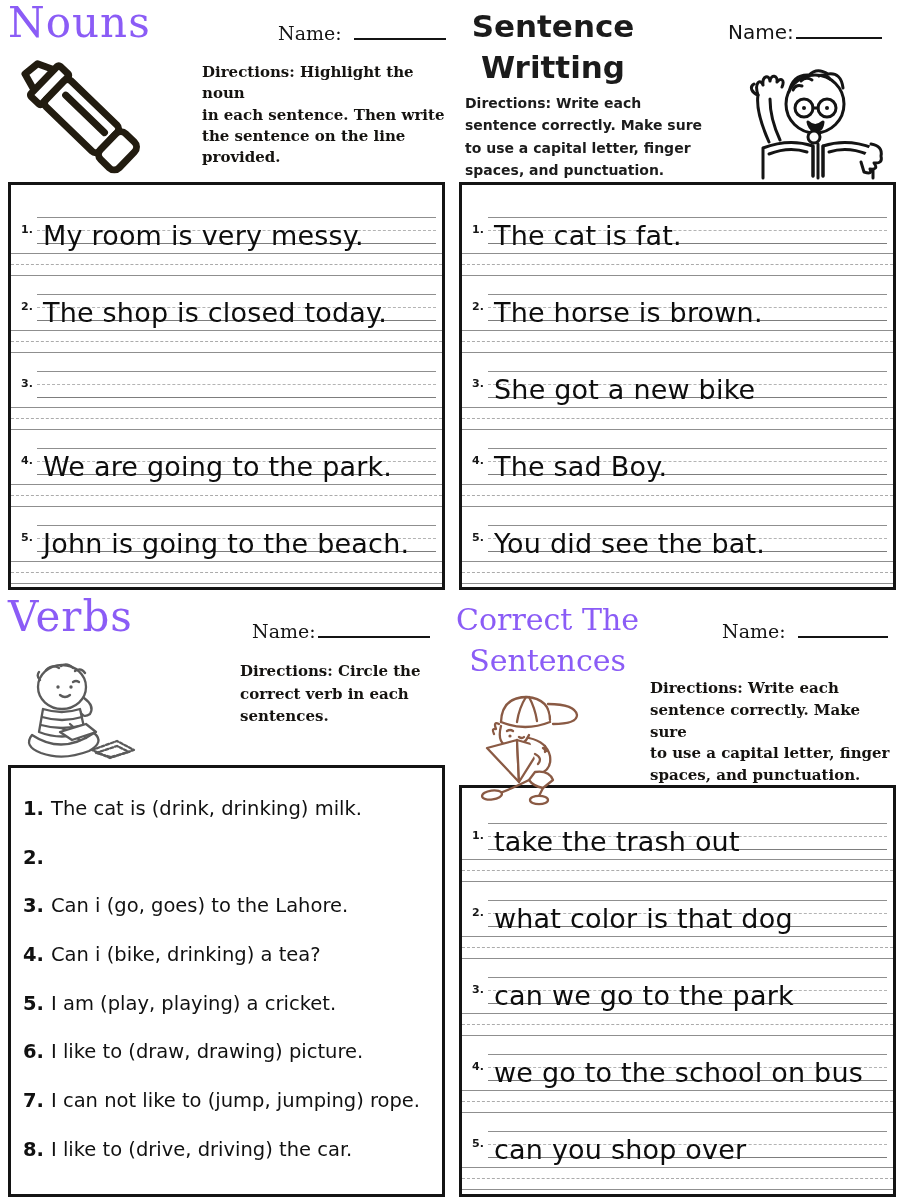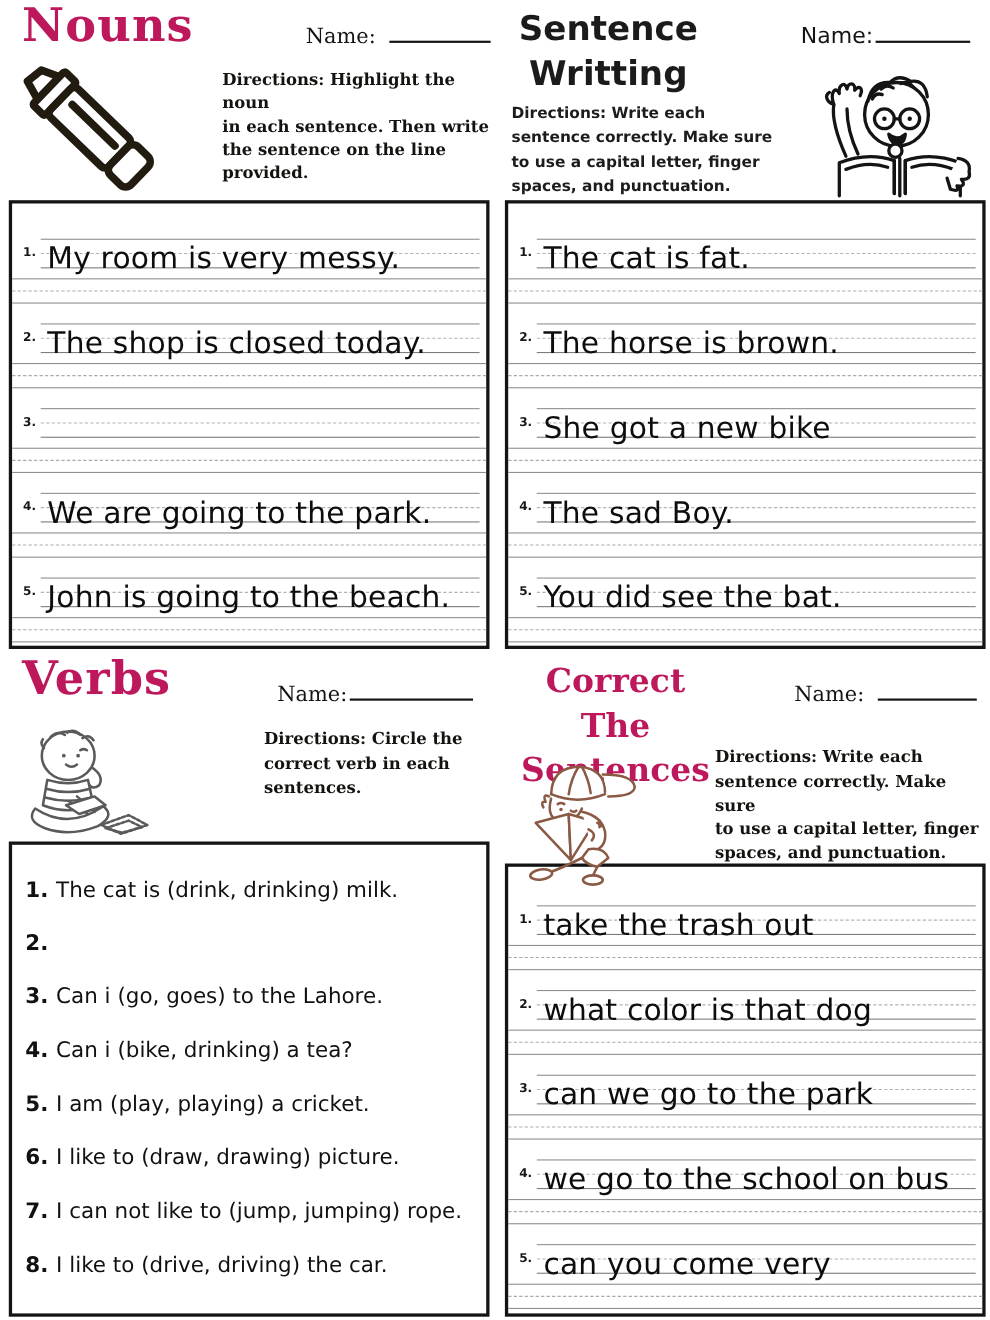--- a/index.html
+++ b/index.html
@@ -1,21 +1,21 @@
 <!DOCTYPE html>
 <html><head>
 <meta charset="utf-8">
 <style>
   html,body{margin:0;padding:0;background:#ffffff;}
   .page{position:relative;width:900px;height:1200px;background:#fff;overflow:hidden;
         font-family:"DejaVu Sans",sans-serif;color:#111;}
   .abs{position:absolute;}
 
   
-  .serif-title{font-family:"DejaVu Serif",serif;font-weight:700;color:#be185d;white-space:pre-line;margin-left:12px;}
+  .serif-title{font-family:"DejaVu Serif",serif;font-weight:400;color:#8b5cf6;white-space:pre-line;}
   .sans-title{font-family:"DejaVu Sans",sans-serif;font-weight:700;color:#1b1b1b;white-space:pre-line;text-align:center;}
   .t-nouns{left:8px;top:2px;font-size:42px;line-height:1;letter-spacing:1px;}
   .t-sw{left:458px;top:6px;width:190px;font-size:31px;line-height:1.32;}
   .t-verbs{left:8px;top:596px;font-size:42px;line-height:1;letter-spacing:1px;}
   .t-cts{left:450px;top:600px;width:195px;font-size:30px;line-height:1.35;text-align:center;}
 
   
   .name-row{font-family:"DejaVu Serif",serif;font-size:19px;color:#141414;white-space:nowrap;}
   .name-row.sans{font-family:"DejaVu Sans",sans-serif;font-size:20px;}
   .name-blank{display:inline-block;border-bottom:2px solid #141414;height:15px;vertical-align:baseline;}
@@ -417,21 +417,21 @@
           <div class="el m"></div>
           <div class="el b"></div>
         </div>
       </div>
       <div class="pair">
         <div class="sline">
           <div class="sl t"></div>
           <div class="sl m"></div>
           <div class="sl b"></div>
           <div class="num">5.</div>
-          <div class="stext">can you come very</div>
+          <div class="stext">can you shop over</div>
         </div>
         <div class="eline">
           <div class="el t"></div>
           <div class="el m"></div>
           <div class="el b"></div>
         </div>
       </div>
     </div>
 
 </div>

